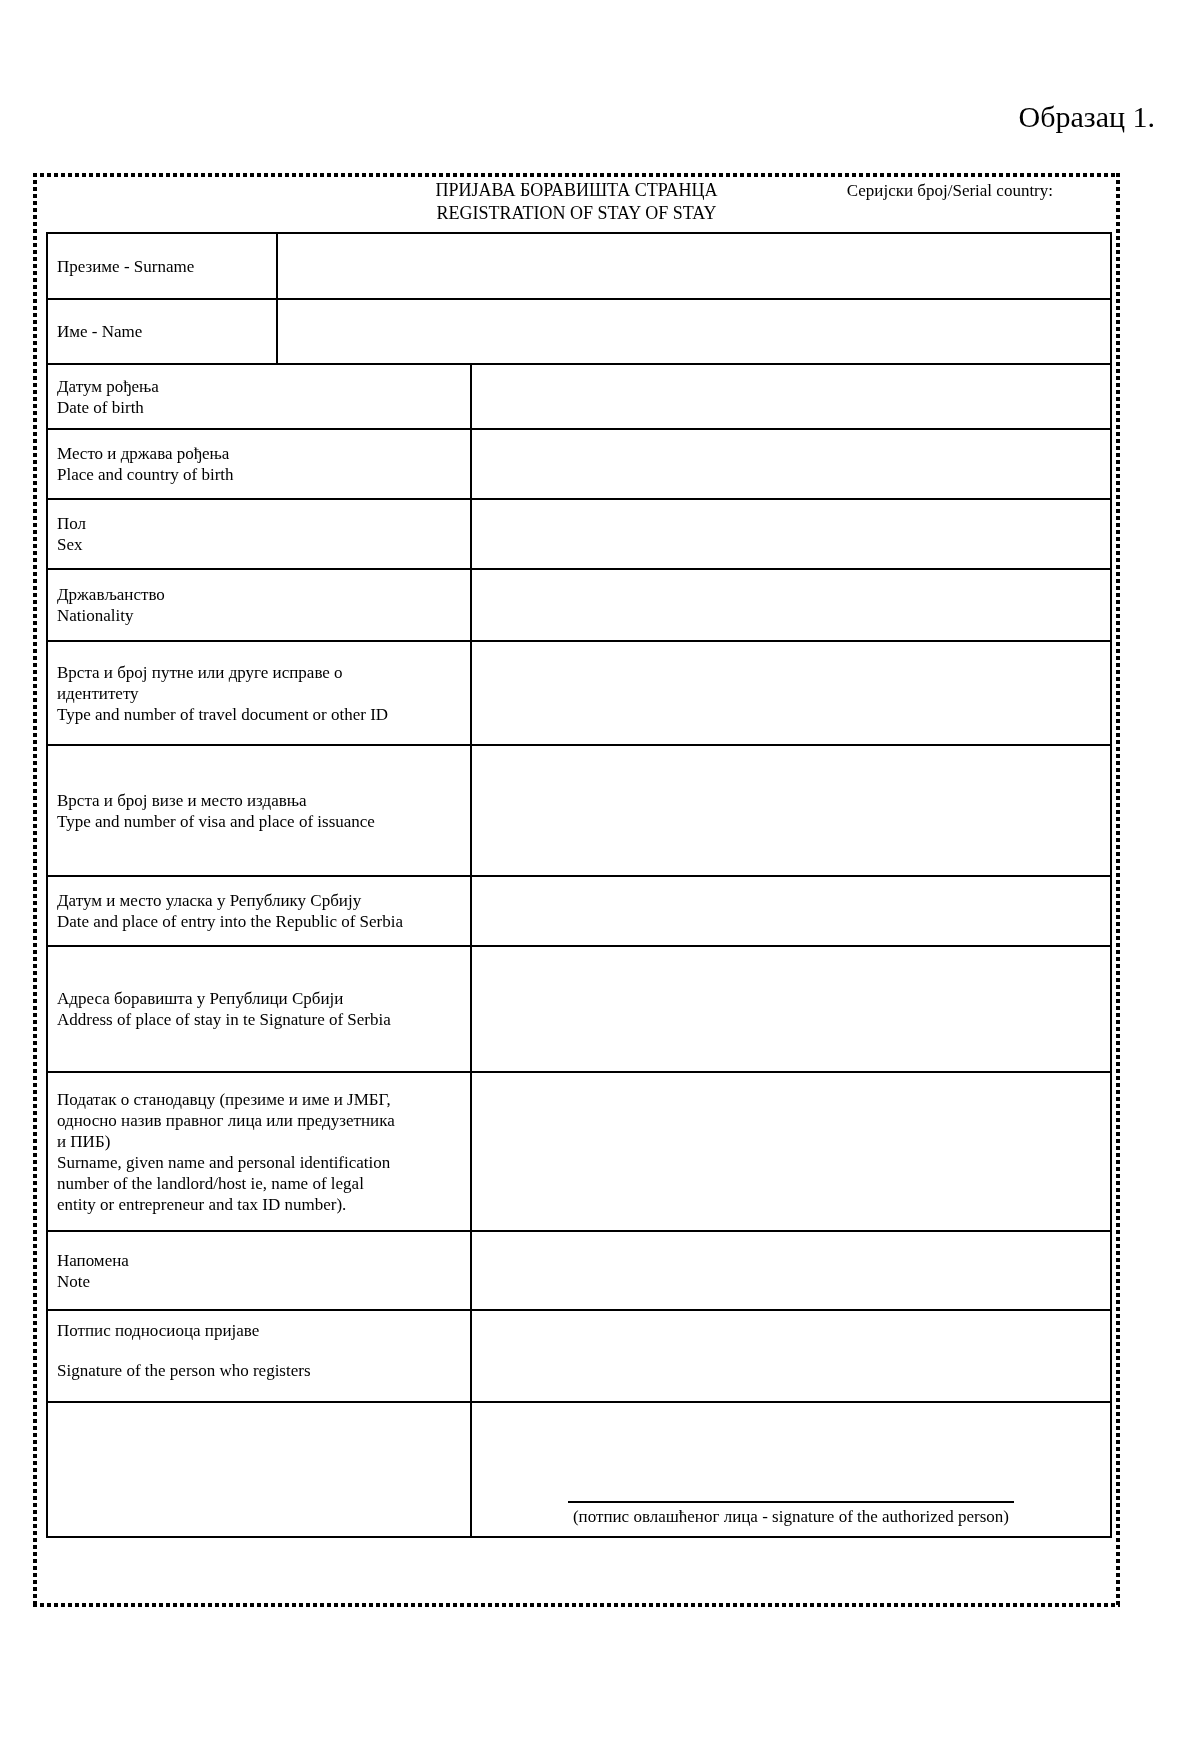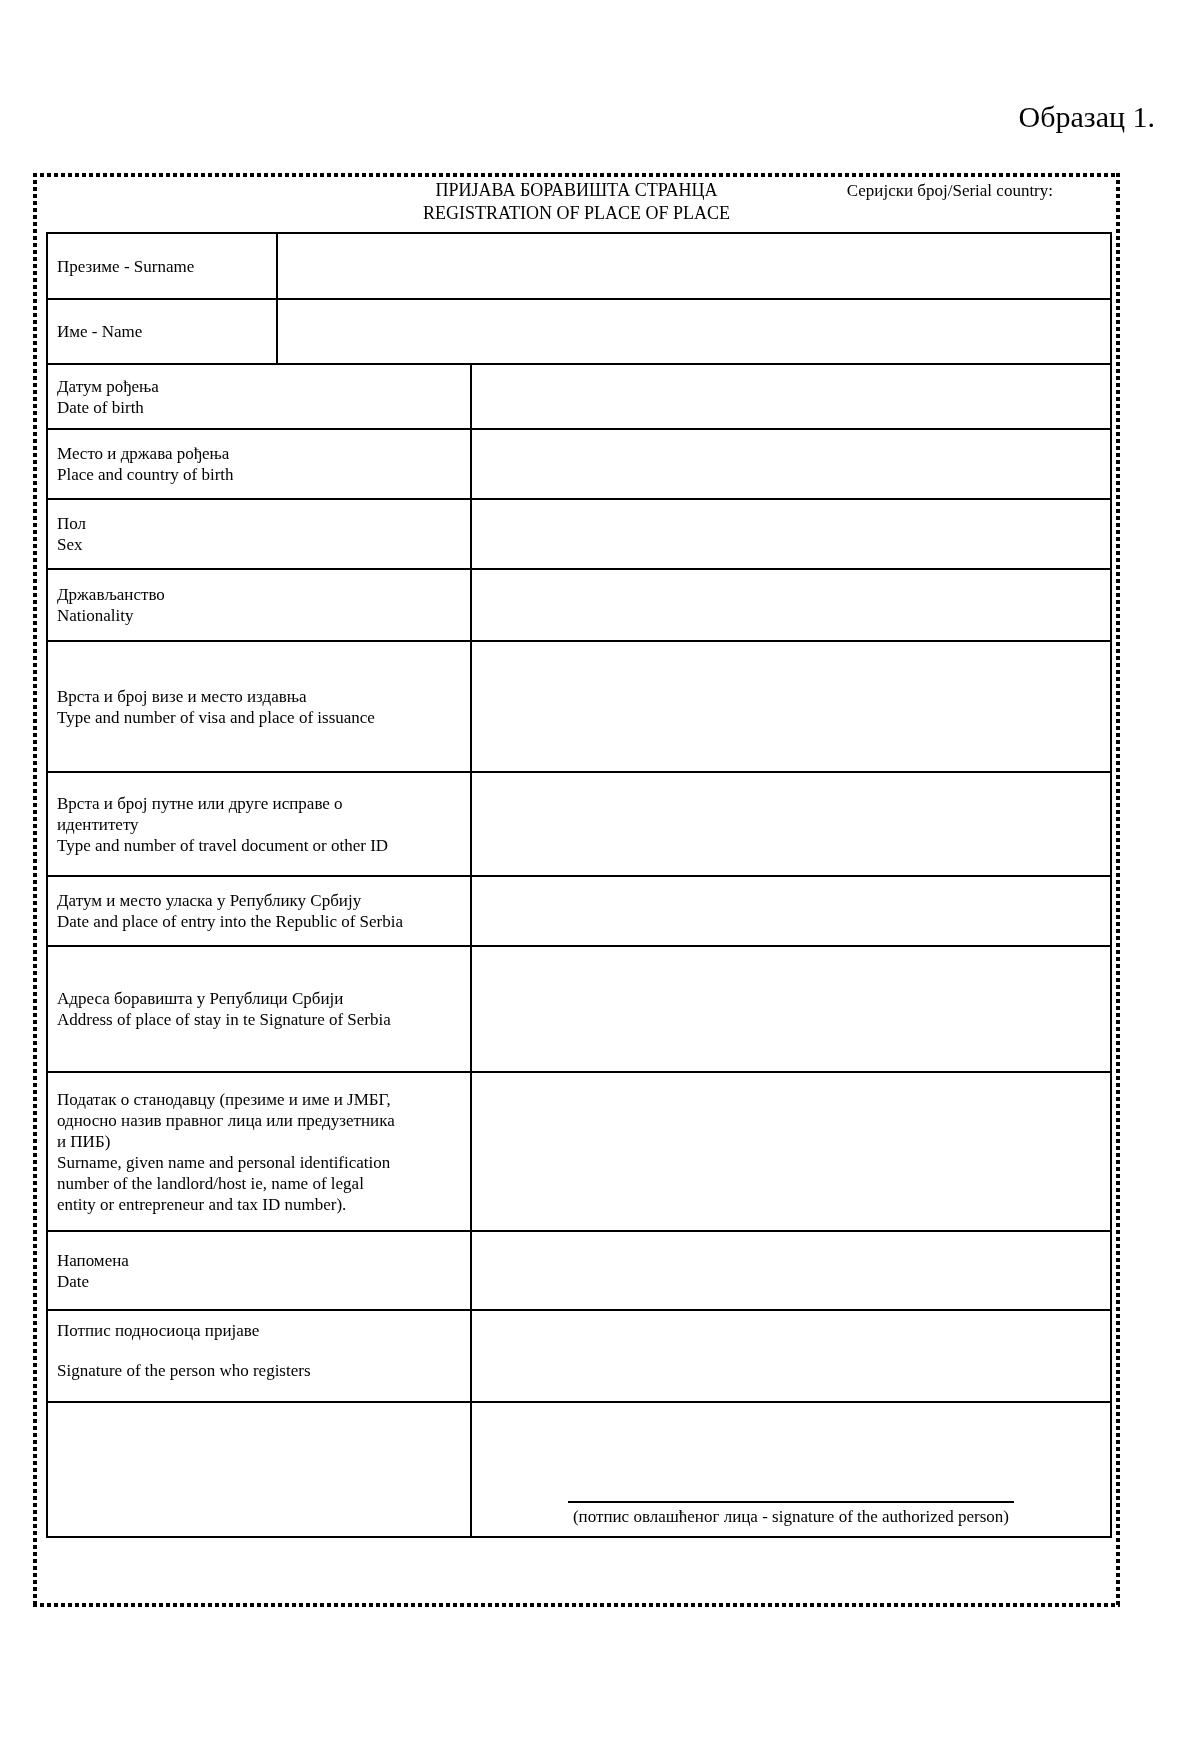--- a/index.html
+++ b/index.html
@@ -62,21 +62,21 @@
 <div class="corner-label">Образац 1.</div>
 
 <div class="dotted-box">
   <div class="d-edge d-top"></div>
   <div class="d-edge d-bottom"></div>
   <div class="d-edge d-left"></div>
   <div class="d-edge d-right"></div>
 
   <div class="form-header">
     <div>ПРИЈАВА БОРАВИШТА СТРАНЦА</div>
-    <div>REGISTRATION OF PLACE OF PLACE</div>
+    <div>REGISTRATION OF STAY OF STAY</div>
   </div>
   <div class="serial">Серијски број/Serial country:</div>
 
   <div class="tbl-wrap">
 
     <table id="tblA">
       <tbody>
           <tr style="height:66px">
         <td class="label">
           <div class="ln">Презиме - Surname</div>
@@ -115,32 +115,32 @@
         </td>
         <td class="value"></td>
       </tr>
       <tr style="height:72px">
         <td class="label">
           <div class="ln">Држављанство</div>
           <div class="ln">Nationality</div>
         </td>
         <td class="value"></td>
       </tr>
-      <tr style="height:131px">
-        <td class="label">
-          <div class="ln">Врста и број визе и место издавња</div>
-          <div class="ln">Type and number of visa and place of issuance</div>
-        </td>
-        <td class="value"></td>
-      </tr>
       <tr style="height:104px">
         <td class="label">
           <div class="ln">Врста и број путне или друге исправе о</div>
           <div class="ln">идентитету</div>
           <div class="ln">Type and number of travel document or other ID</div>
+        </td>
+        <td class="value"></td>
+      </tr>
+      <tr style="height:131px">
+        <td class="label">
+          <div class="ln">Врста и број визе и место издавња</div>
+          <div class="ln">Type and number of visa and place of issuance</div>
         </td>
         <td class="value"></td>
       </tr>
       <tr style="height:70px">
         <td class="label">
           <div class="ln">Датум и место уласка у Републику Србију</div>
           <div class="ln">Date and place of entry into the Republic of Serbia</div>
         </td>
         <td class="value"></td>
       </tr>
@@ -158,21 +158,21 @@
           <div class="ln">и ПИБ)</div>
           <div class="ln">Surname, given name and personal identification</div>
           <div class="ln">number of the landlord/host ie, name of legal</div>
           <div class="ln">entity or entrepreneur and tax ID number).</div>
         </td>
         <td class="value"></td>
       </tr>
       <tr style="height:79px">
         <td class="label">
           <div class="ln">Напомена</div>
-          <div class="ln">Date</div>
+          <div class="ln">Note</div>
         </td>
         <td class="value"></td>
       </tr>
       <tr style="height:92px" class="sig-applicant">
         <td class="label">
           <div class="ln">Потпис подносиоца пријаве</div>
           <div class="gap"></div>
           <div class="ln">Signature of the person who registers</div>
         </td>
         <td class="value"></td>

